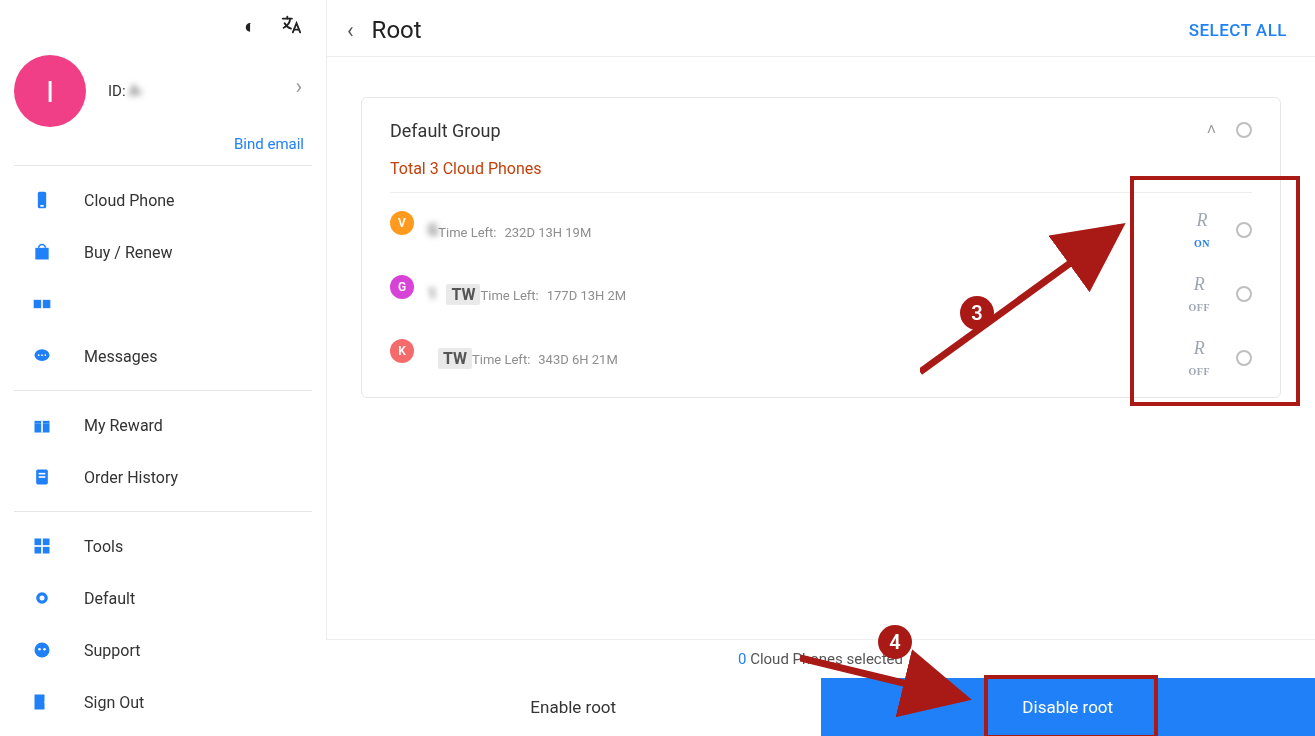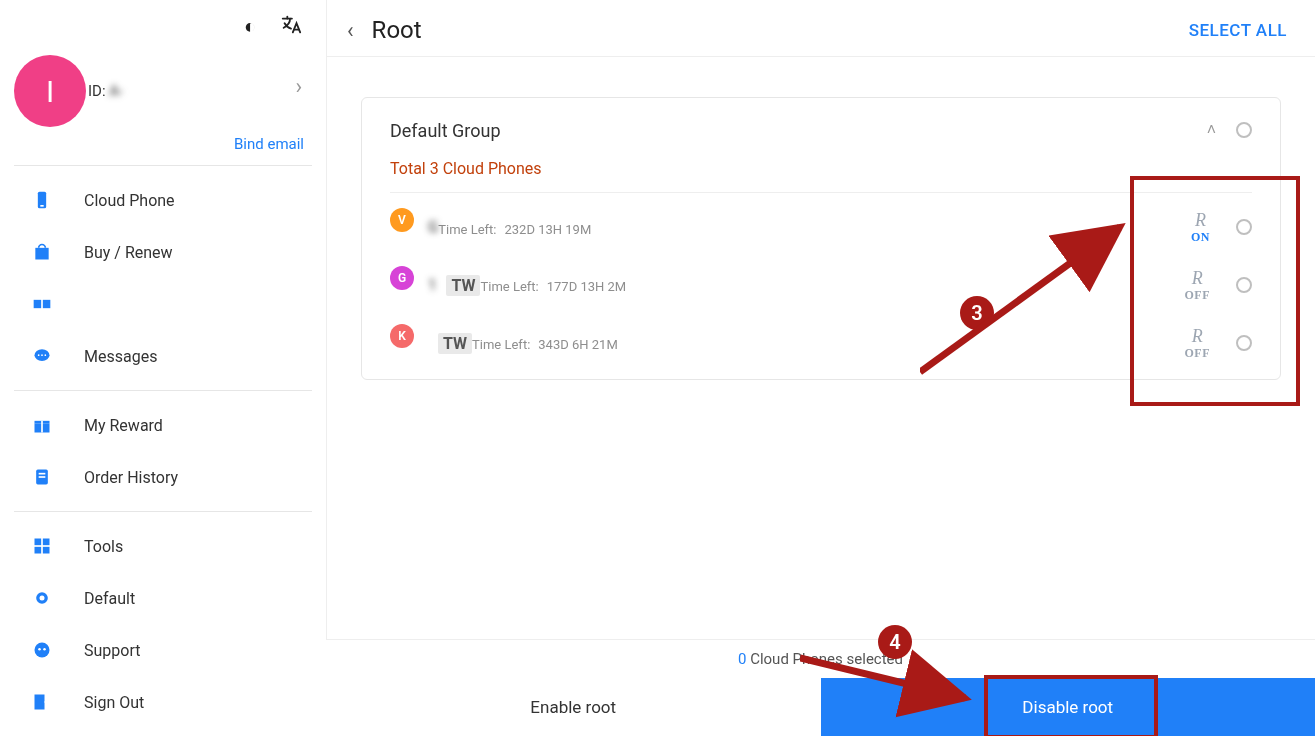--- a/index.html
+++ b/index.html
@@ -35,21 +35,21 @@
     position: relative;
   }
   .avatar {
     width: 72px; height: 72px;
     border-radius: 50%;
     background: #f03f86;
     color: #fff; font-size: 30px;
     display: flex; align-items: center; justify-content: center;
     font-weight: 400;
   }
-  .user-id { margin-left: 2px; font-size: 15px; color: #333; filter: blur(0); }
+  .user-id { margin-left: 22px; font-size: 15px; color: #333; filter: blur(0); }
   .blur { filter: blur(3px); }
   .chevron-right {
     position: absolute; right: 24px; top: 50%; transform: translateY(-50%);
     font-size: 22px; color: #999; cursor: pointer;
   }
   .bind-email {
     text-align: right; padding: 4px 22px 12px 0;
     color: #2080f8; font-size: 15px; cursor: pointer;
   }
   .nav-sep { height: 1px; background: #e6e6e6; margin: 0 14px; }
@@ -137,22 +137,22 @@
   .phone-right {
     margin-left: auto; display: flex; align-items: center; gap: 26px;
   }
   .root-indicator {
     font-family: Georgia, serif;
     font-size: 18px; color: #9da6b2; font-style: italic;
     position: relative; display: inline-flex; flex-direction: column; align-items: center;
     line-height: 1;
   }
   .root-indicator .sub {
-    font-size: 12px; font-style: normal; font-weight: 700;
-    letter-spacing: 0.5px; margin-top: 2px; text-align: center;
+    font-size: 10px; font-style: normal; font-weight: 700;
+    letter-spacing: 0.5px; margin-top: 10px; text-align: center;
   }
   .root-on .sub { color: #2080f8; }
   .root-off .sub { color: #9da6b2; }
   
   .hl-box-3 {
     position: absolute;
     top: 78px;
     right: -20px;
     width: 170px;
     height: 230px;

